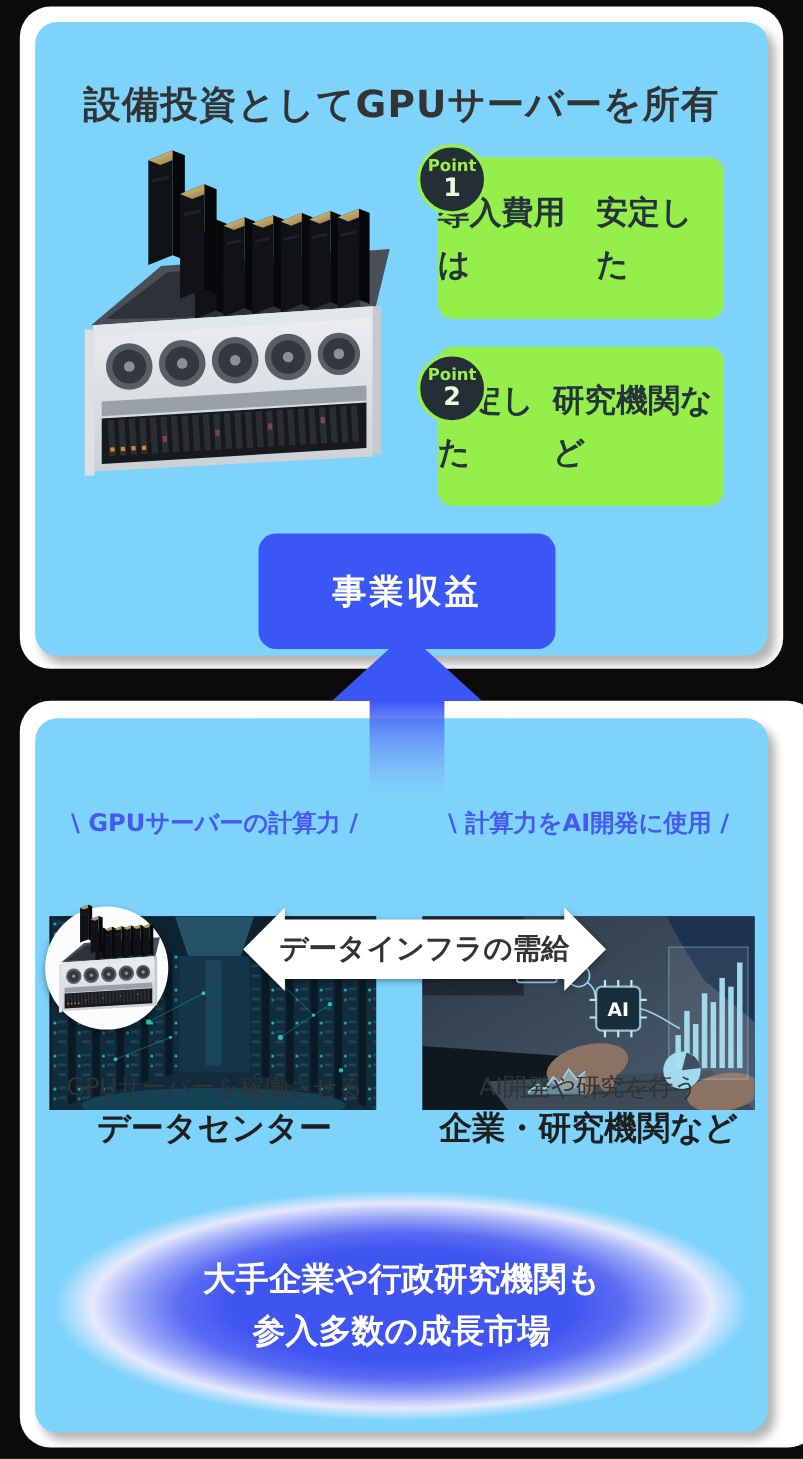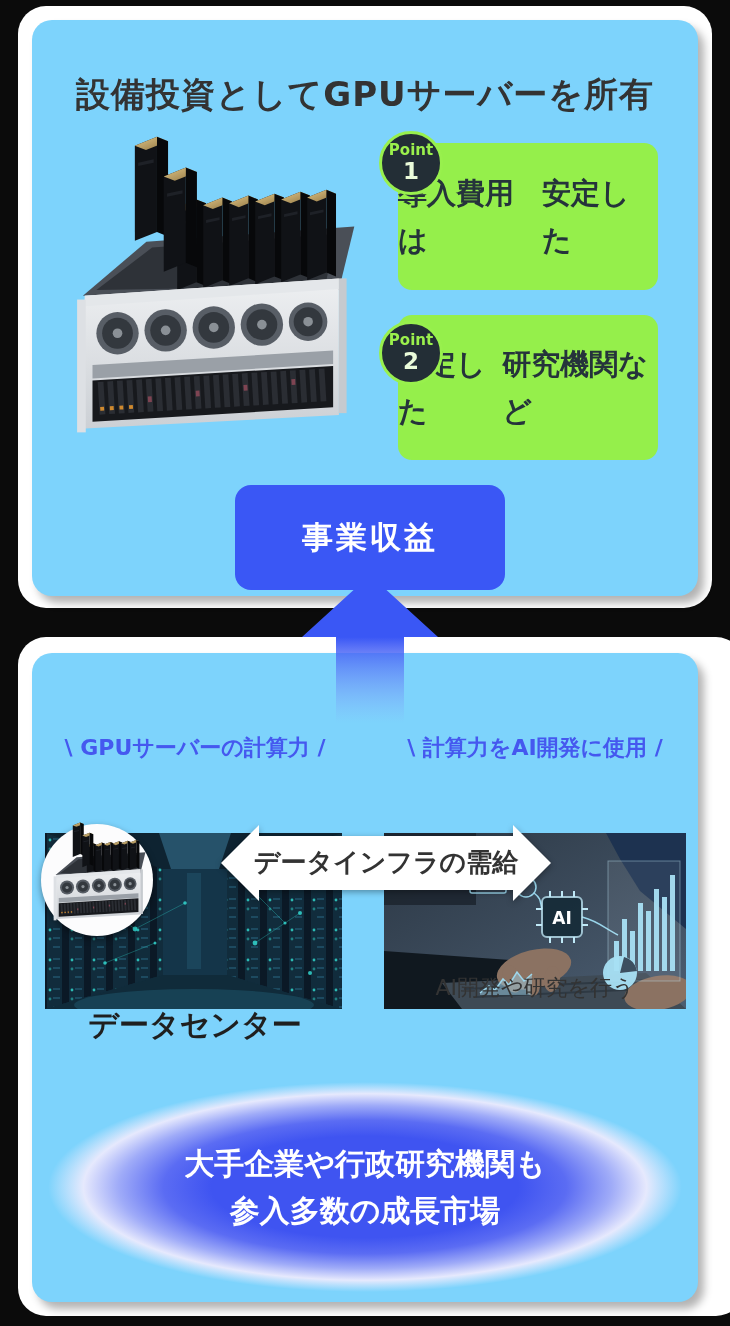--- a/index.html
+++ b/index.html
@@ -342,22 +342,24 @@
         </svg>
       </div>
 
       <div class="supply-arrow">
         <svg viewBox="0 0 330 88">
           <polygon points="0,44 38,6 38,17 292,17 292,6 330,44 292,82 292,71 38,71 38,82" fill="#ffffff"></polygon>
         </svg>
         <div class="supply-label">データインフラの需給</div>
       </div>
 
+      <div class="cap cap-small cap-l">GPUサーバーを稼働させる</div>
       <div class="cap cap-bold cap-l">データセンター</div>
       <div class="cap cap-small cap-r">AI開発や研究を行う</div>
+      <div class="cap cap-bold cap-r">企業・研究機関など</div>
 
       <div class="glow">
         <div class="gl">大手企業や行政研究機関も</div>
         <div class="gl">参入多数の成長市場</div>
       </div>
 
     </div>
   </div>
 
 </div>

